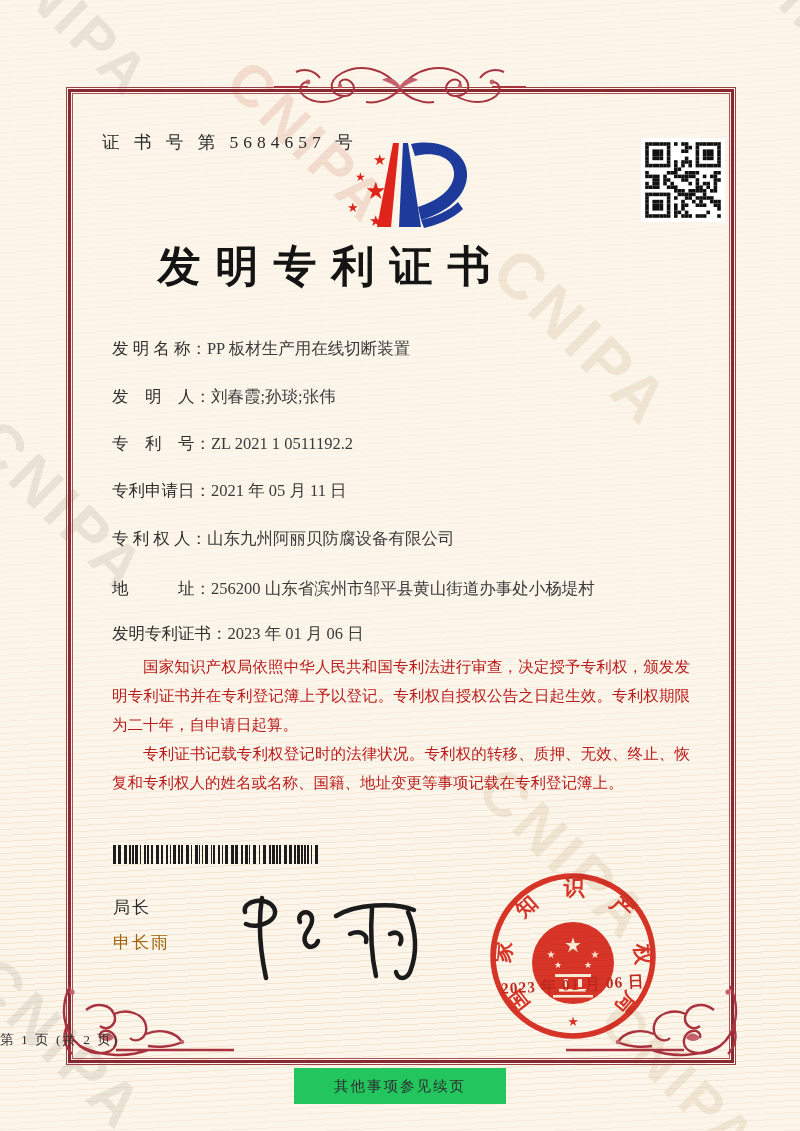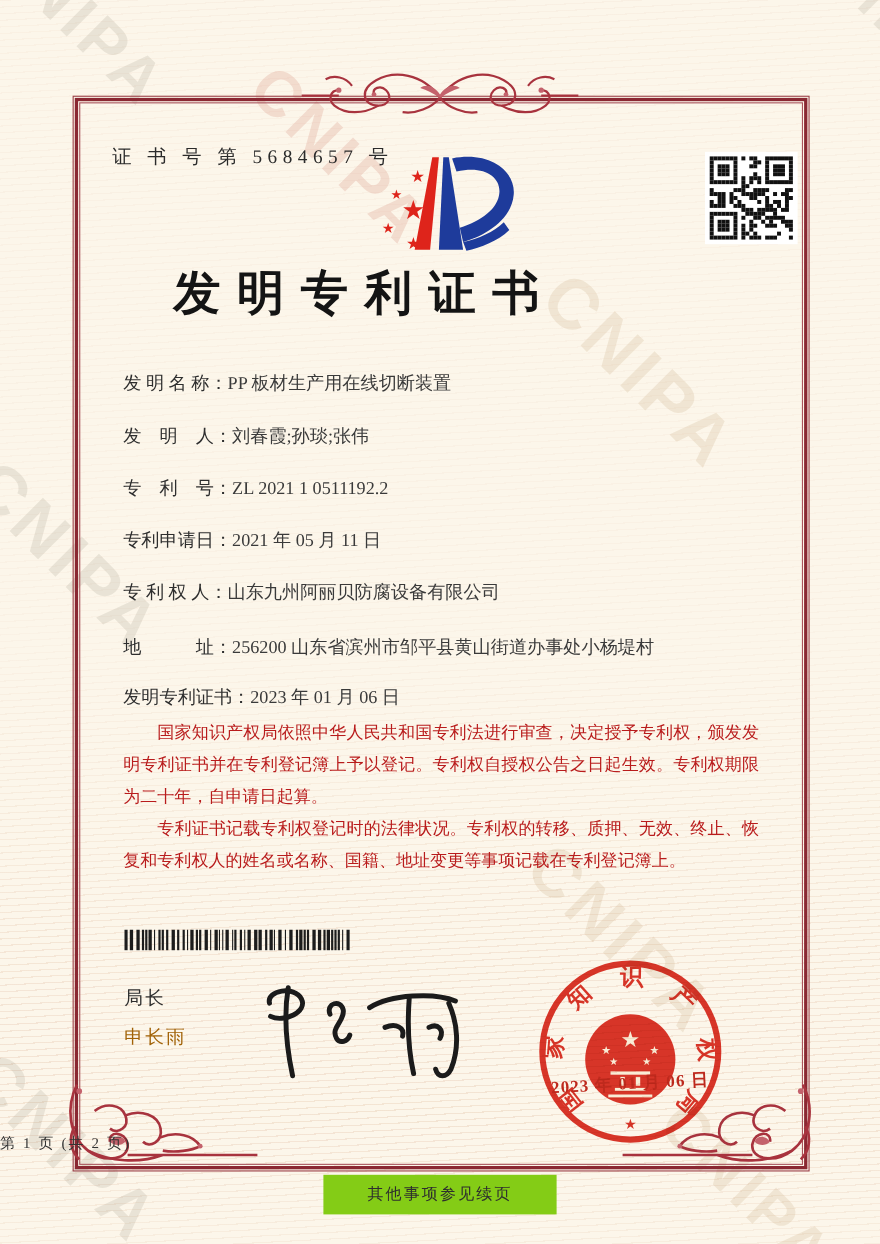--- a/index.html
+++ b/index.html
@@ -57,21 +57,21 @@
   .sig-svg path{stroke:#1b1b1b;stroke-width:4.5;fill:none;stroke-linecap:round;stroke-linejoin:round;}
   
   .seal{position:absolute;left:485px;top:868px;width:176px;height:176px;opacity:.93;mix-blend-mode:multiply;}
   .seal-ring-circle{fill:none;stroke:#d8271b;stroke-width:5.5;}
   .seal-char{font-size:21px;fill:#d8271b;font-weight:bold;text-anchor:middle;font-family:"Liberation Serif",serif;}
   .seal-star{font-size:13px;fill:#d8271b;text-anchor:middle;}
   .seal-date{font-size:15.5px;fill:#bd1a0e;font-weight:bold;text-anchor:middle;letter-spacing:1px;}
   .emblem-w{fill:#fcf5e9;}
   
   .pageinfo{position:absolute;left:0;top:1031px;width:800px;text-align:left;font-size:13.5px;color:#333;letter-spacing:2px;}
-  .contbox{position:absolute;left:294px;top:1068px;width:212px;height:36px;background:#84cc16;
+  .contbox{position:absolute;left:294px;top:1068px;width:212px;height:36px;background:#22c55e;
            text-align:center;line-height:36px;font-size:14.5px;color:#2e2e2e;letter-spacing:2px;}
 </style>
 </head>
 <body>
 
 <div class="waves"></div>
 
 <div class="wm wm-gray wm1">CNIPA</div>
 <div class="wm wm-gray wm2">CNIPA</div>
 <div class="wm wm-red  wm3">CNIPA</div>

